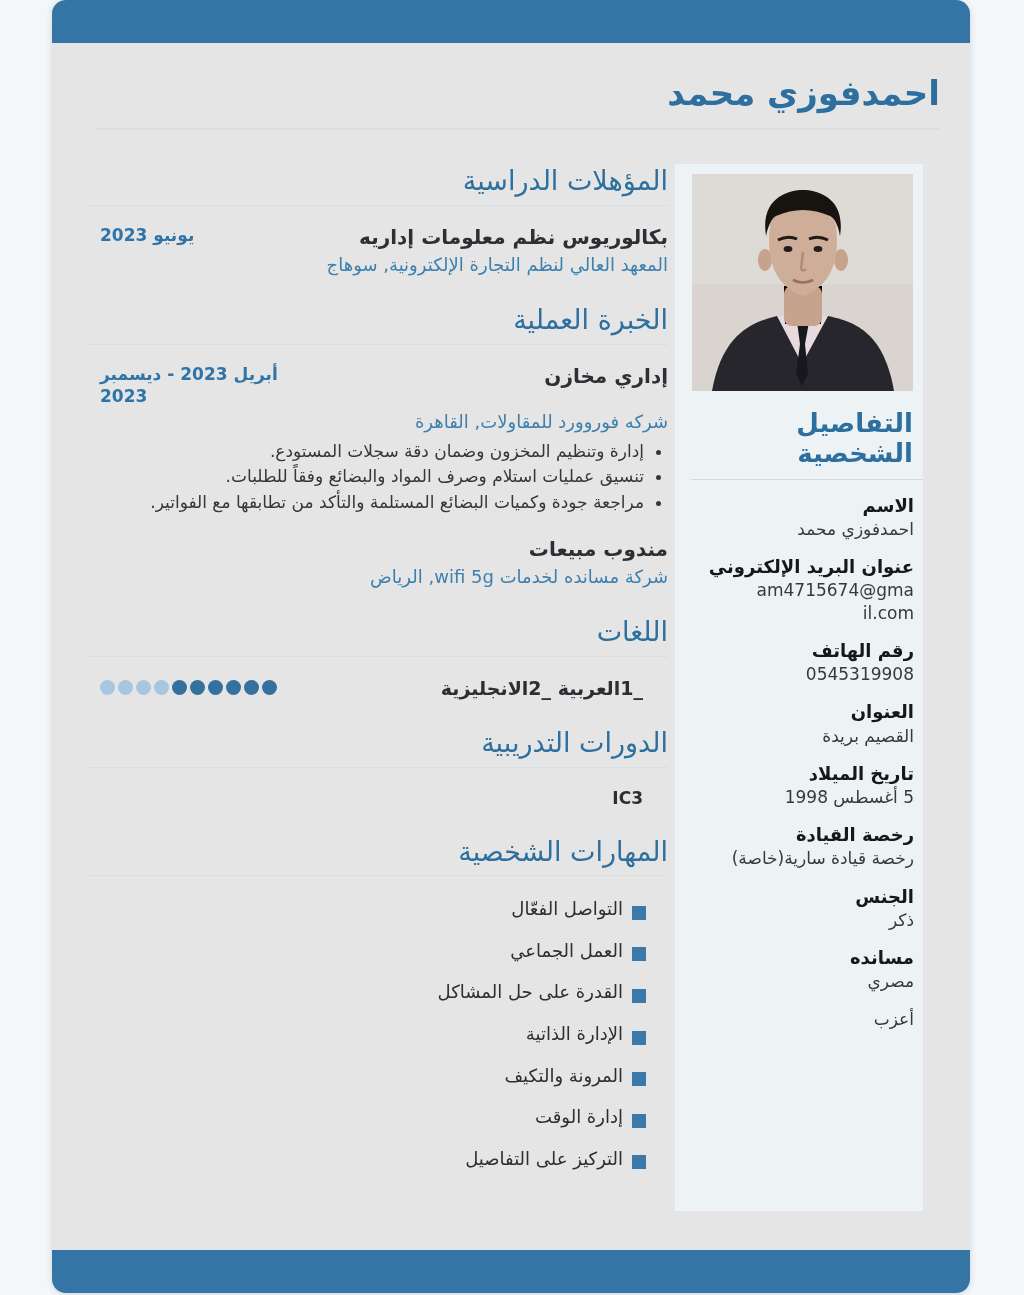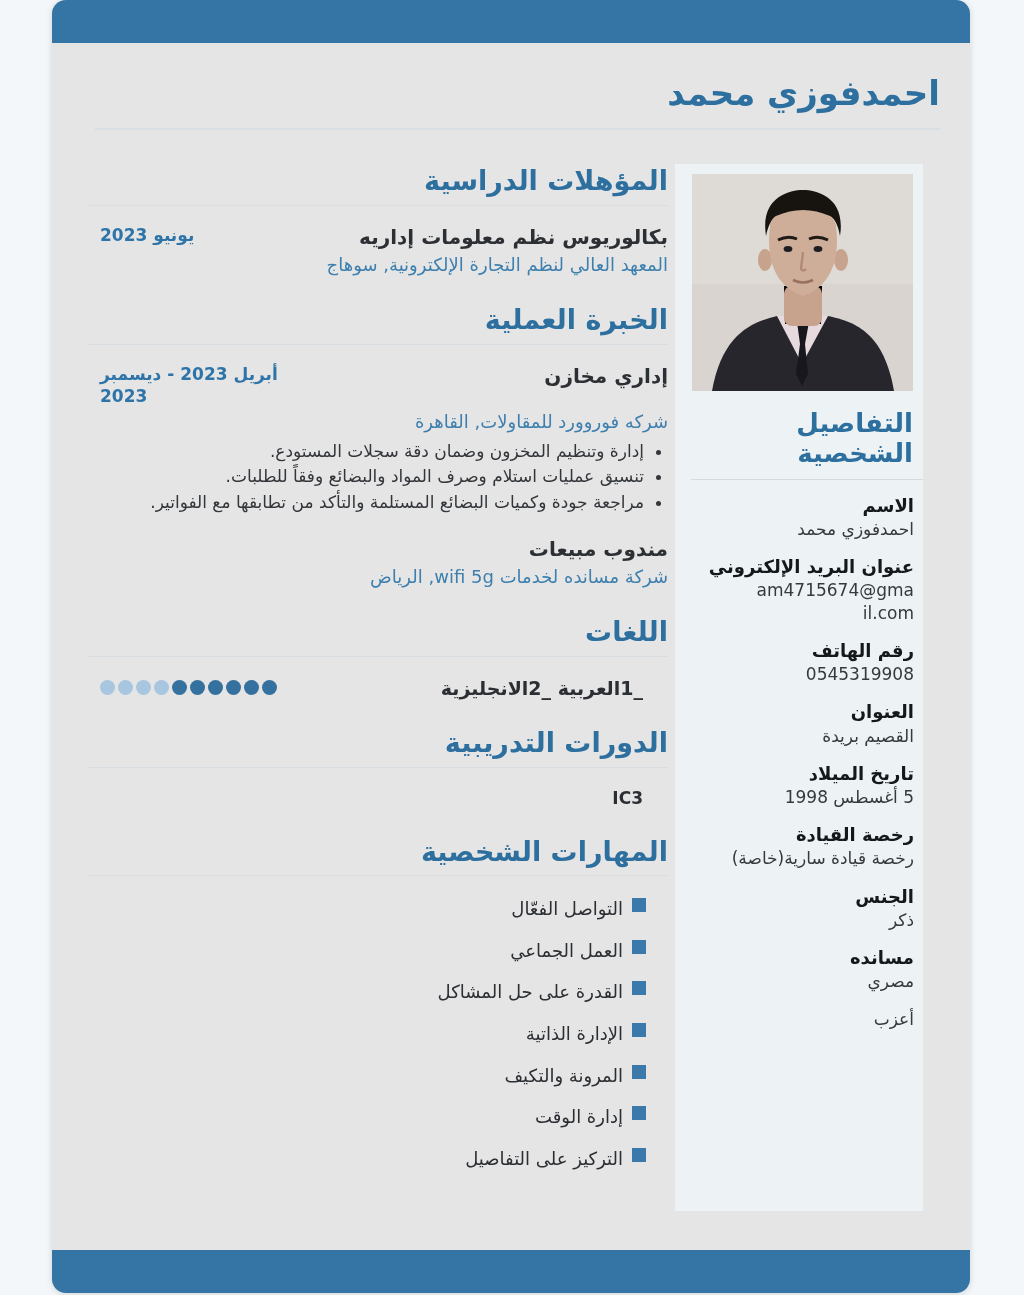--- a/index.html
+++ b/index.html
@@ -44,21 +44,21 @@
   }
   .sidebar-divider{margin:10px 0 0 16px;border-bottom:1.5px solid #d4dade;}
   .fields{padding:14px 9px 0 12px;}
   .field{margin-bottom:15px;}
   .field-label{font-size:18px;font-weight:bold;color:#15181b;line-height:1.3;}
   .field-value{font-size:17px;color:#36393d;line-height:1.3;margin-top:1px;}
   .ltr-value{direction:ltr;text-align:right;max-width:158px;word-break:break-all;}
   
   .section{margin-top:27px;}
   .section:first-child{margin-top:0;}
-  .section-title{font-size:27px;font-weight:bold;color:#2d6f9e;line-height:1.25;margin:0;}
+  .section-title{font-size:27px;font-weight:normal;color:#2d6f9e;line-height:1.25;margin:0;}
   .section-divider{border-bottom:1.5px solid #d9dee3;margin:7px 36px 0 0;margin-right:0;margin-left:36px;}
   .entry-row{display:flex;justify-content:space-between;align-items:flex-start;margin-top:18px;}
   .entry-main{flex:1;min-width:0;}
   .entry-degree,.entry-role{font-size:20px;font-weight:bold;color:#2c2f33;line-height:1.3;}
   .entry-sub{font-size:18px;color:#3d7fae;line-height:1.3;margin-top:3px;}
   .entry-date{
     flex:none;width:190px;margin-left:48px;
     font-size:17px;font-weight:bold;color:#2e74a8;
     direction:rtl;text-align:left;line-height:1.3;
   }
@@ -66,21 +66,21 @@
   .bullet-list li{margin:0 0 1px 0;}
   .job2{margin-top:22px;}
   .lang-row{display:flex;justify-content:space-between;align-items:center;margin-top:20px;}
   .lang-label{font-size:19px;font-weight:bold;color:#2b2e32;margin-right:25px;}
   .dots{direction:ltr;display:flex;gap:3px;margin-left:48px;flex:none;}
   .dot{width:15px;height:15px;border-radius:50%;}
   .dot-empty{background:#a9c6e0;}
   .dot-filled{background:#35719e;}
   .course-item{font-size:17px;font-weight:bold;color:#2b2e32;margin:20px 25px 0 0;}
   .skills-list{margin-top:22px;}
-  .skill-item{display:flex;align-items:flex-start;gap:9px;margin:0 22px 20px 0;}
+  .skill-item{display:flex;align-items:flex-end;gap:9px;margin:0 22px 20px 0;}
   .skill-square{width:14px;height:14px;background:#3b79aa;flex:none;}
   .skill-label{font-size:18px;color:#2b2e32;line-height:1.2;}
 </style>
 </head>
 <body>
 
 <div class="card">
   <div class="topbar"></div>
 
   <div class="content">

